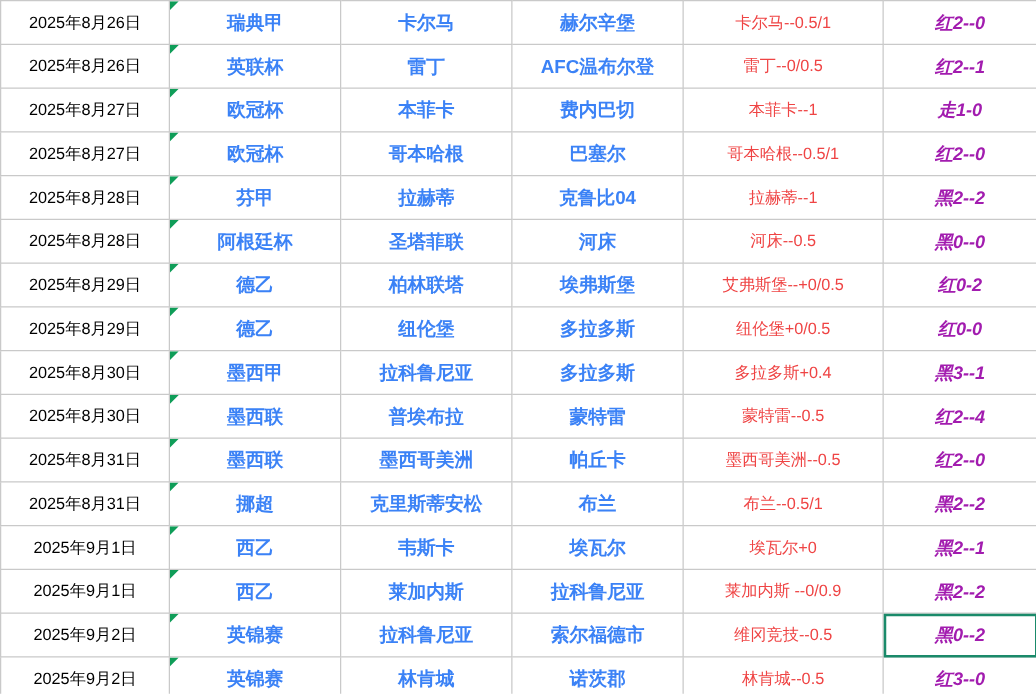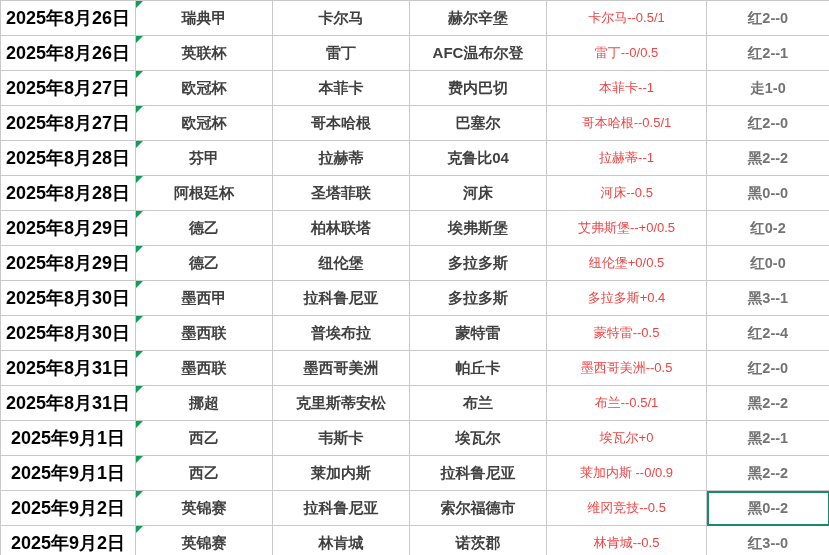--- a/index.html
+++ b/index.html
@@ -30,38 +30,39 @@
   }
   
   col.c-date   { width: 135px; }
   col.c-league { width: 137px; }
   col.c-home   { width: 137px; }
   col.c-away   { width: 137px; }
   col.c-hand   { width: 160px; }
   col.c-res    { width: 123px; }
 
   td.date-cell {
-    font-size: 18px;
+    font-size: 13px;
     color: #000000;
-    font-weight: bold;
+    font-weight: normal;
     margin-left: 44px;
   }
   td.league-cell, td.home-cell, td.away-cell {
     font-size: 15px;
     font-weight: bold;
-    color: #404040;
+    color: #3b82f6;
   }
   td.hand-cell {
     font-size: 13px;
     color: #ef4444;
   }
   td.res-cell {
     font-size: 14.5px;
     font-weight: bold;
-    color: #737373;
+    color: #a21caf;
+    font-style: italic;
   }
   
   td.league-cell::before {
     content: "";
     position: absolute;
     left: 0;
     top: 0;
     border-top: 7px solid #0f9d58;
     border-right: 7px solid transparent;
   }

